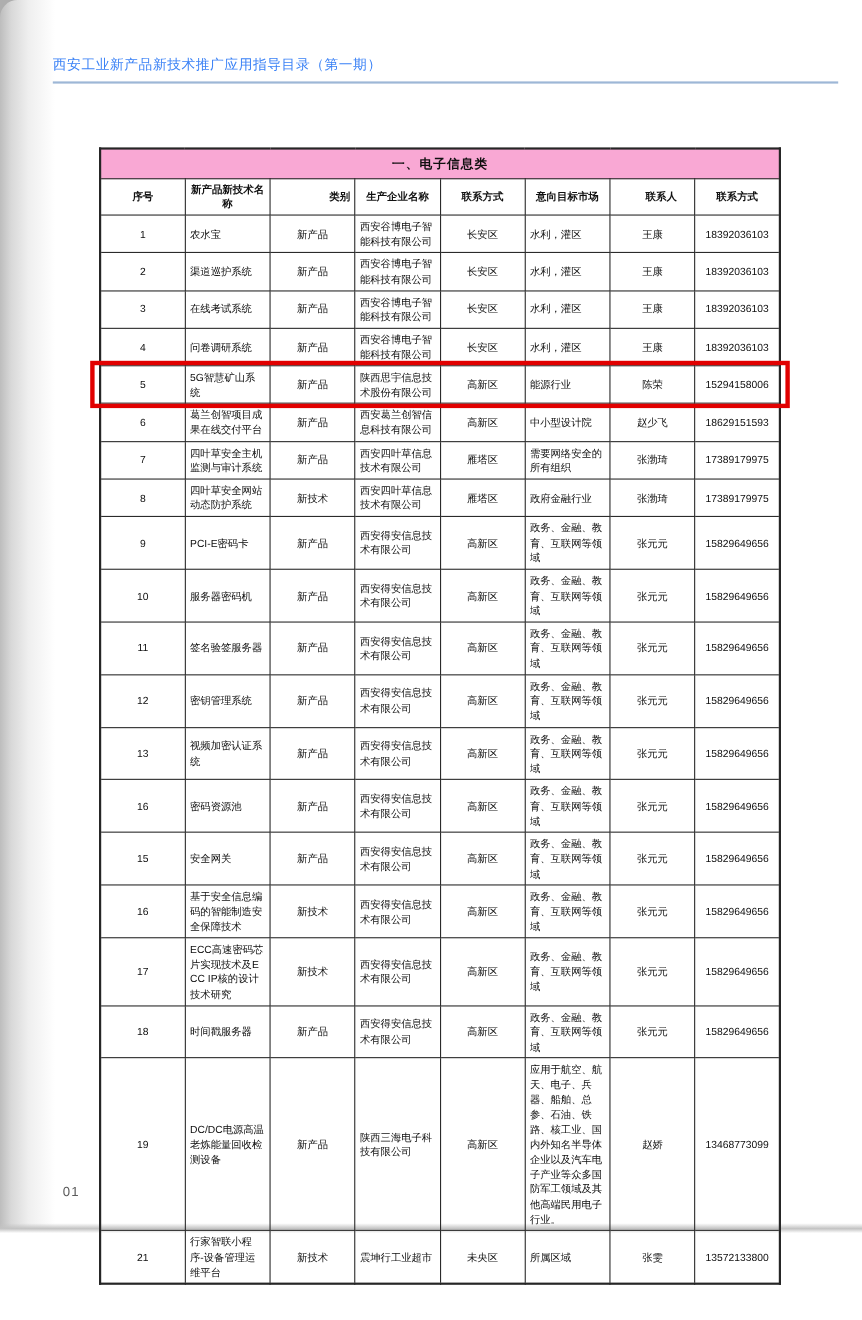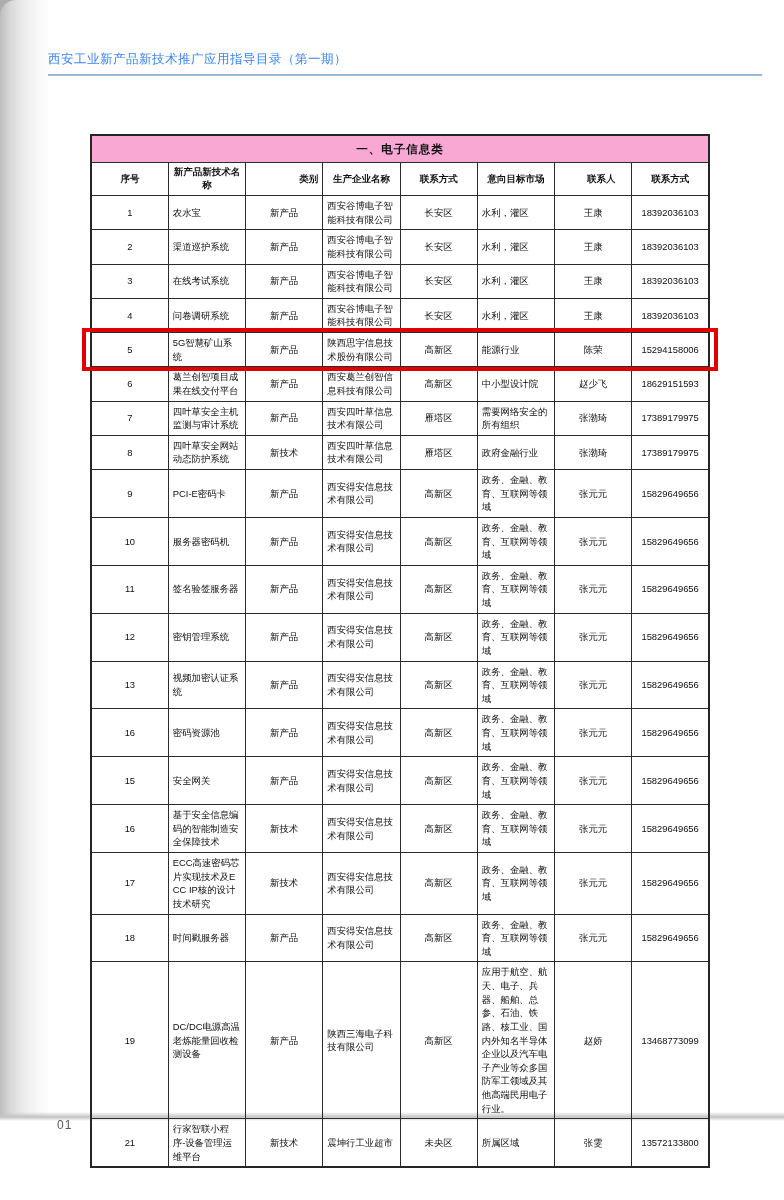--- a/index.html
+++ b/index.html
@@ -104,21 +104,21 @@
     width: calc(100% + 16px);
     top: 0; height: 0;
     border: 4px solid #e10000;
     box-sizing: border-box;
     pointer-events: none;
     display: none;
   }
   
   .page-number {
     position: absolute;
-    left: 57px; top: 1118px;
+    left: 57px; top: 1076px;
     font-size: 12px;
     color: #5a5a5a;
     letter-spacing: 1px;
   }
 </style>
 </head>
 <body>
 
 <div class="canvas">
   <div class="corner-bg"></div>

